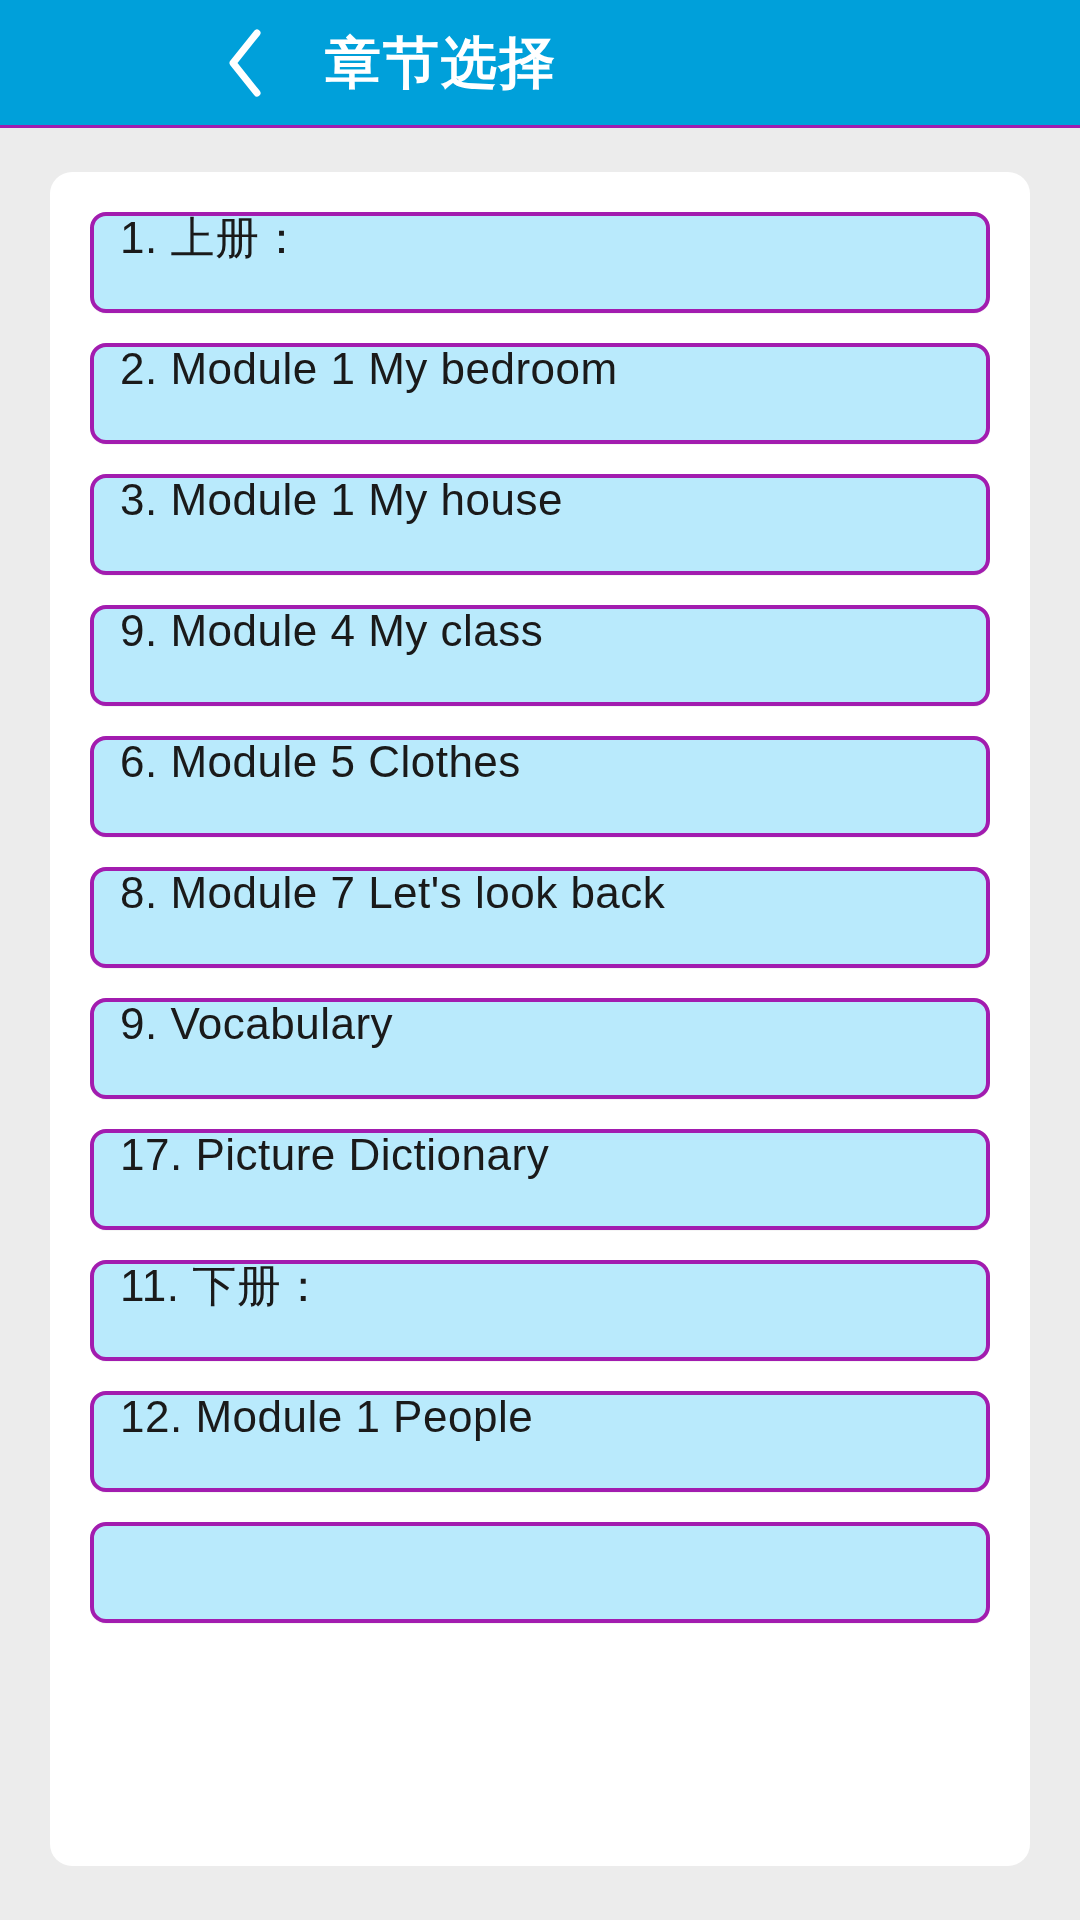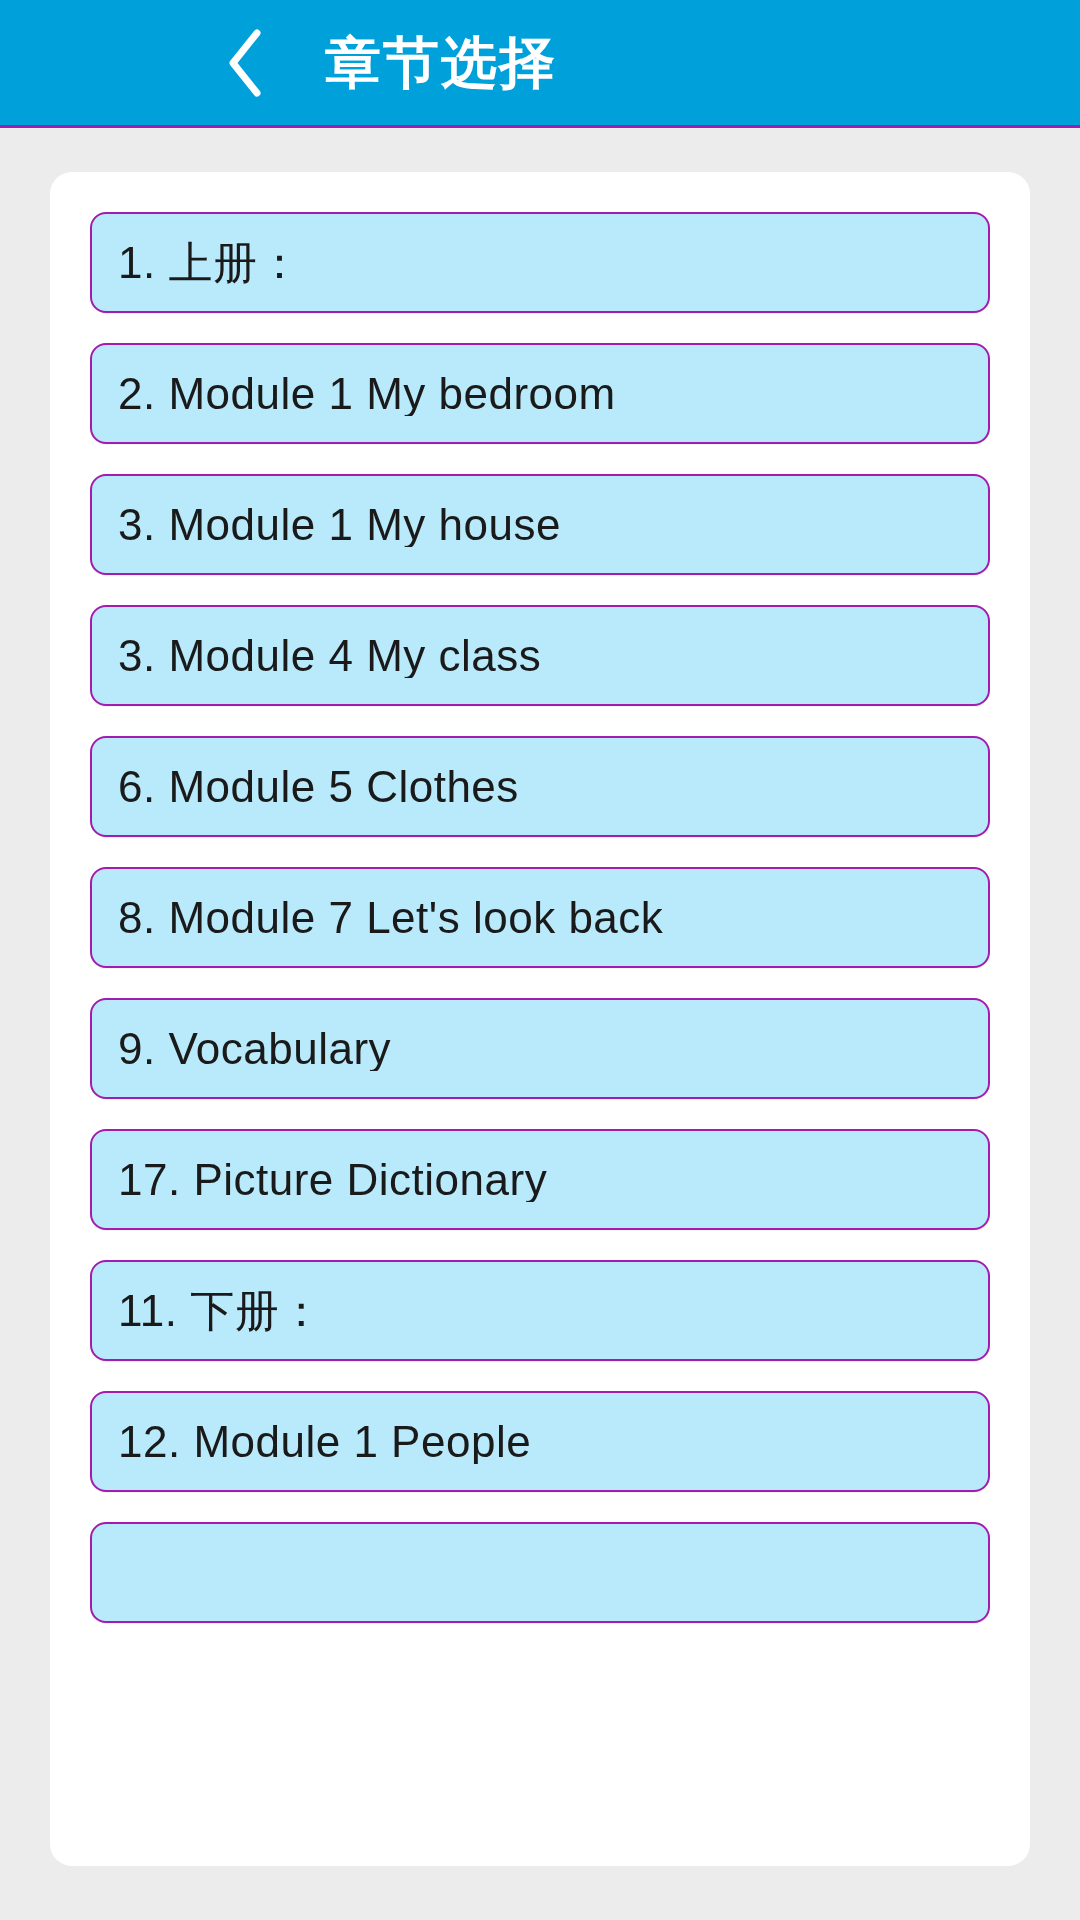--- a/index.html
+++ b/index.html
@@ -89,26 +89,25 @@
     position: relative;
     width: 100%;
     height: 100%;
     padding: 0 40px;
     list-style: none;
     overflow: hidden;
   }
 
   .chapter-item {
     display: flex;
-    align-items: center;
     width: 100%;
     height: 101px;
     margin-bottom: 30px;
     background: #b9eafc;
-    border: 2px solid #a21caf;
+    border: 4px solid #a21caf;
     border-radius: 16px;
     padding: 0 26px;
     cursor: pointer;
     box-shadow: 0 1px 0 rgba(0,0,0,0.04);
   }
 
   .chapter-label {
     font-size: 44px;
     color: #1a1a1a;
     line-height: 1;
@@ -139,21 +138,21 @@
           <li class="chapter-item">
             <span class="chapter-label">1. 上册：</span>
           </li>
           <li class="chapter-item">
             <span class="chapter-label">2. Module 1 My bedroom</span>
           </li>
           <li class="chapter-item">
             <span class="chapter-label">3. Module 1 My house</span>
           </li>
           <li class="chapter-item">
-            <span class="chapter-label">3. Module 4 My class</span>
+            <span class="chapter-label">9. Module 4 My class</span>
           </li>
           <li class="chapter-item">
             <span class="chapter-label">6. Module 5 Clothes</span>
           </li>
           <li class="chapter-item">
             <span class="chapter-label">8. Module 7 Let's look back</span>
           </li>
           <li class="chapter-item">
             <span class="chapter-label">9. Vocabulary</span>
           </li>

